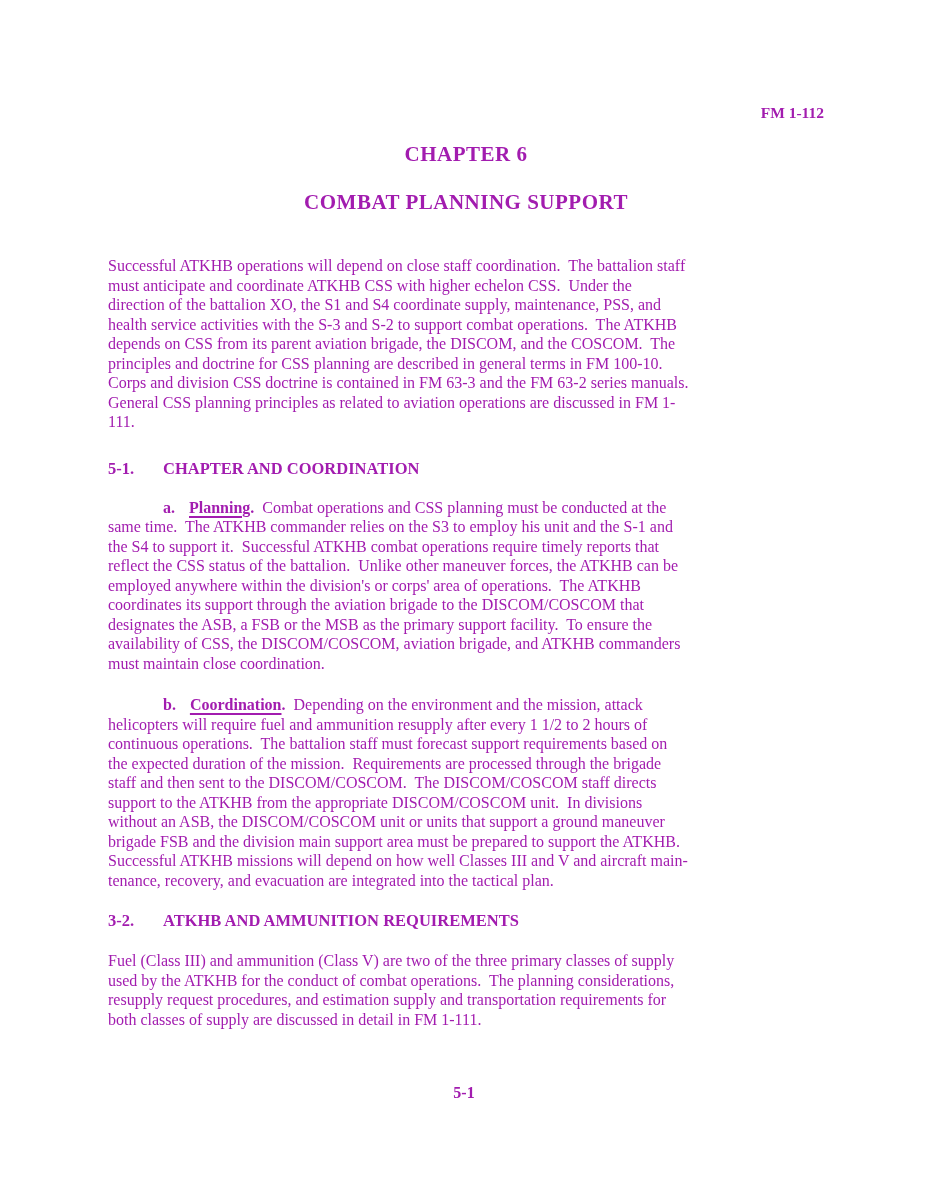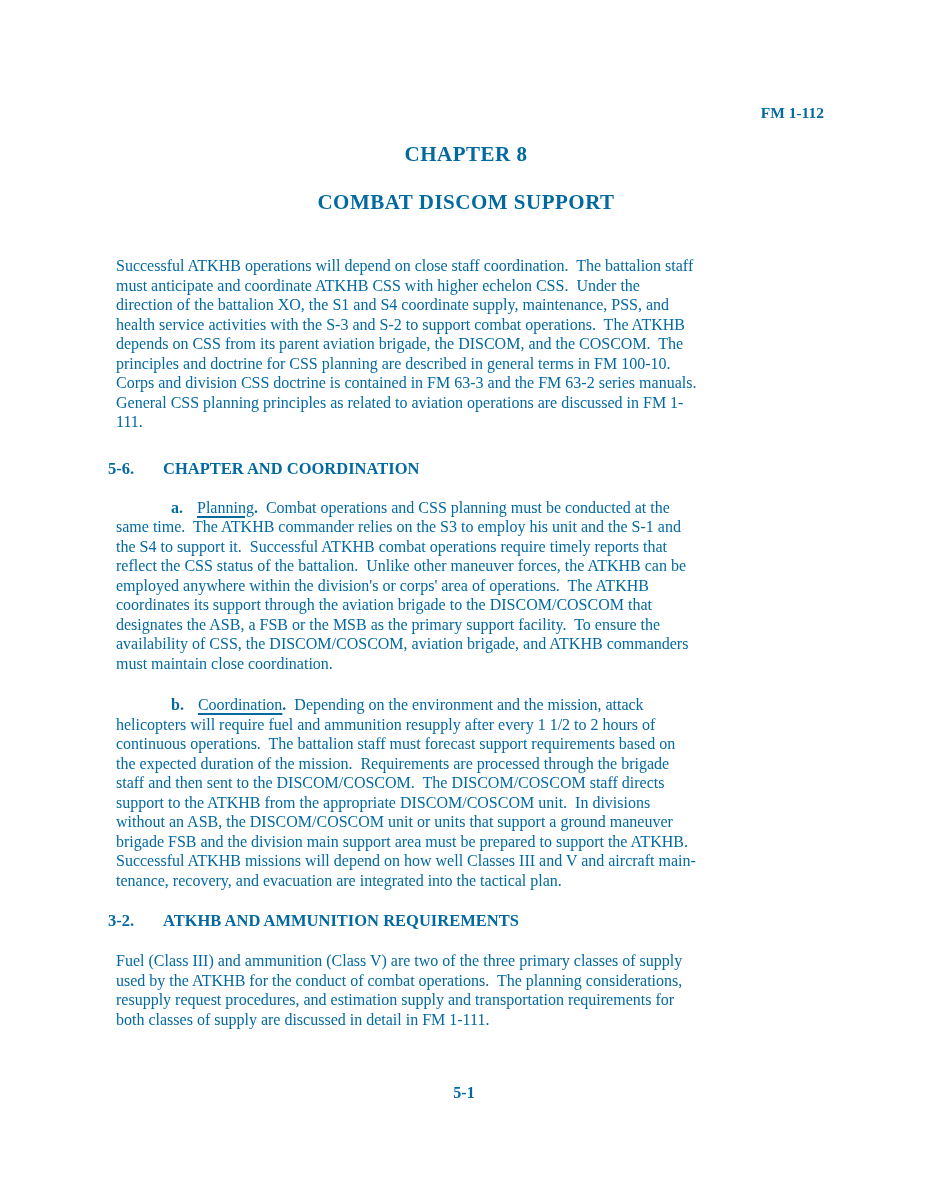--- a/index.html
+++ b/index.html
@@ -5,21 +5,21 @@
   html, body {
     margin: 0;
     padding: 0;
     background: #ffffff;
   }
   .page {
     position: relative;
     width: 926px;
     height: 1198px;
     background: #ffffff;
-    color: #0369a1;
+    color: #a21caf;
     font-family: "Liberation Serif", "DejaVu Serif", serif;
     box-sizing: border-box;
     padding: 104px 102px 0 108px;
     overflow: hidden;
     border-radius: 27px;
   }
   .doc-number {
     text-align: right;
     font-weight: bold;
     font-size: 15.5px;
@@ -38,21 +38,21 @@
     text-align: center;
     font-weight: bold;
     font-size: 21px;
     line-height: 24px;
     margin: 24px 0 0 0;
     letter-spacing: 0.5px;
   }
   p.body {
     font-size: 16px;
     line-height: 19.5px;
-    margin: 8px;
+    margin: 0;
     white-space: pre-wrap;
   }
   p.intro {
     margin-top: 42px;
   }
   .sec-heading {
     display: flex;
     font-weight: bold;
     font-size: 16.5px;
     line-height: 20px;
@@ -69,21 +69,21 @@
   }
   p.para-a { margin-top: 19px; }
   p.para-b { margin-top: 22px; }
   .sec2-heading { margin-top: 21px; }
   p.sec2-body { margin-top: 20px; }
   .plabel {
     font-weight: bold;
     margin-right: 14px;
   }
   .term {
-    font-weight: normal;
+    font-weight: bold;
     text-decoration: underline;
     text-underline-offset: 3px;
     text-decoration-thickness: 1.5px;
   }
   .term-period {
     font-weight: bold;
   }
   .footer-page {
     position: absolute;
     left: 2px;
@@ -94,36 +94,36 @@
     font-size: 16px;
   }
 </style>
 </head>
 <body>
 
 <div class="page">
 
   <div class="doc-number">FM 1-112</div>
 
-  <div class="chapter">CHAPTER 8</div>
+  <div class="chapter">CHAPTER 6</div>
 
-  <div class="chapter-sub">COMBAT DISCOM SUPPORT</div>
+  <div class="chapter-sub">COMBAT PLANNING SUPPORT</div>
 
   <p class="body intro">Successful ATKHB operations will depend on close staff coordination.  The battalion staff
 must anticipate and coordinate ATKHB CSS with higher echelon CSS.  Under the
 direction of the battalion XO, the S1 and S4 coordinate supply, maintenance, PSS, and
 health service activities with the S-3 and S-2 to support combat operations.  The ATKHB
 depends on CSS from its parent aviation brigade, the DISCOM, and the COSCOM.  The
 principles and doctrine for CSS planning are described in general terms in FM 100-10.
 Corps and division CSS doctrine is contained in FM 63-3 and the FM 63-2 series manuals.
 General CSS planning principles as related to aviation operations are discussed in FM 1-
 111.</p>
 
   <div class="sec-heading">
-      <span class="sec-num">5-6.</span>
+      <span class="sec-num">5-1.</span>
       <span class="sec-title">CHAPTER AND COORDINATION</span>
     </div>
 
   <p class="body sub para-a"><span class="plabel">a.</span><span class="term">Planning</span><span class="term-period">.</span><span>  Combat operations and CSS planning must be conducted at the
 same time.  The ATKHB commander relies on the S3 to employ his unit and the S-1 and
 the S4 to support it.  Successful ATKHB combat operations require timely reports that
 reflect the CSS status of the battalion.  Unlike other maneuver forces, the ATKHB can be
 employed anywhere within the division's or corps' area of operations.  The ATKHB
 coordinates its support through the aviation brigade to the DISCOM/COSCOM that
 designates the ASB, a FSB or the MSB as the primary support facility.  To ensure the

